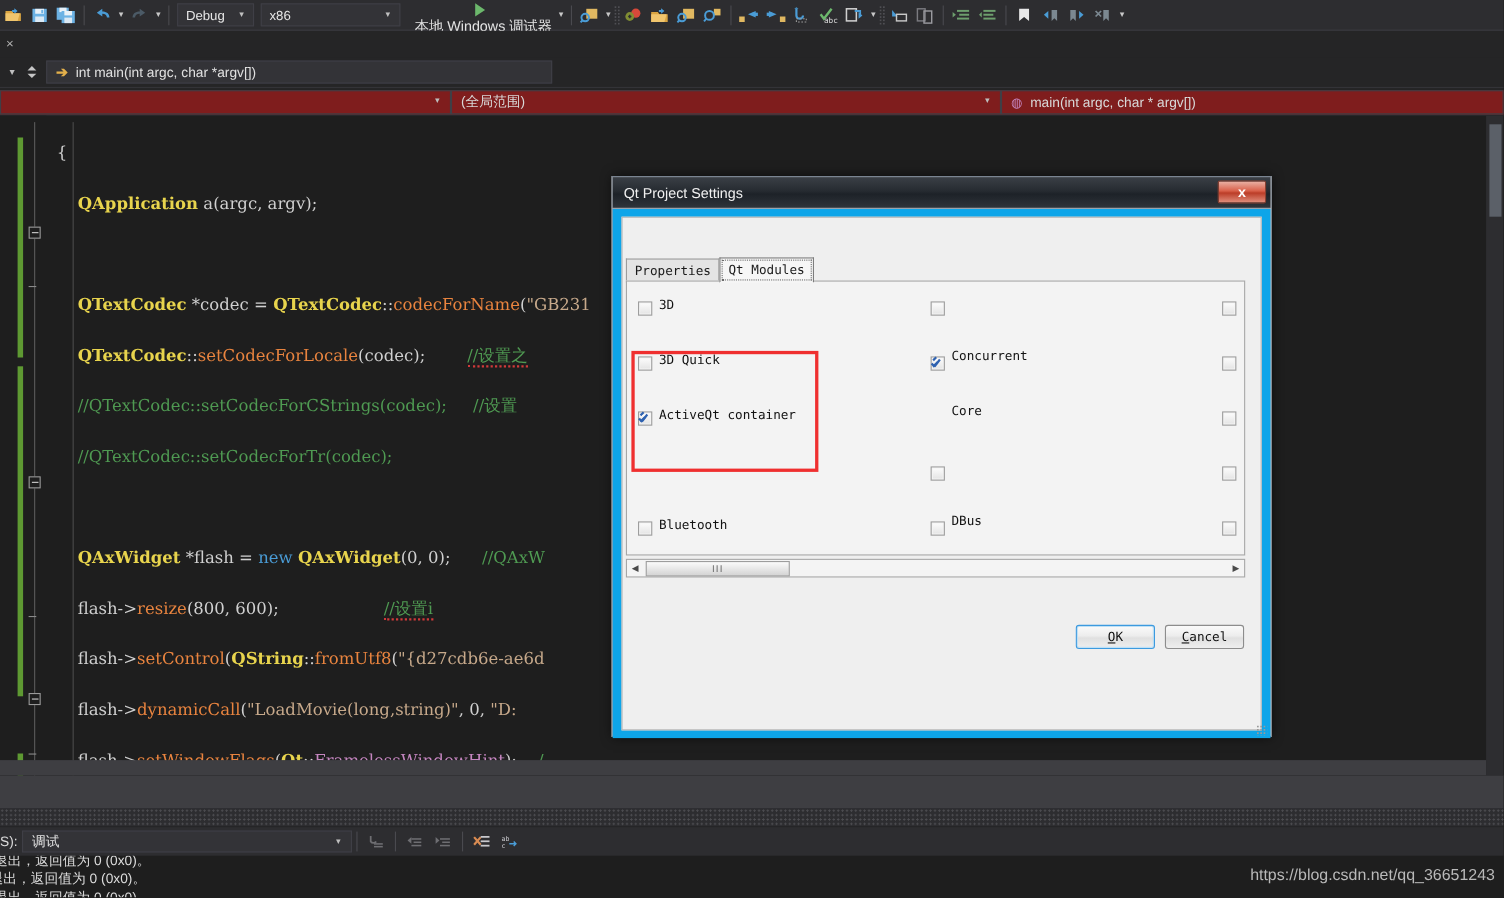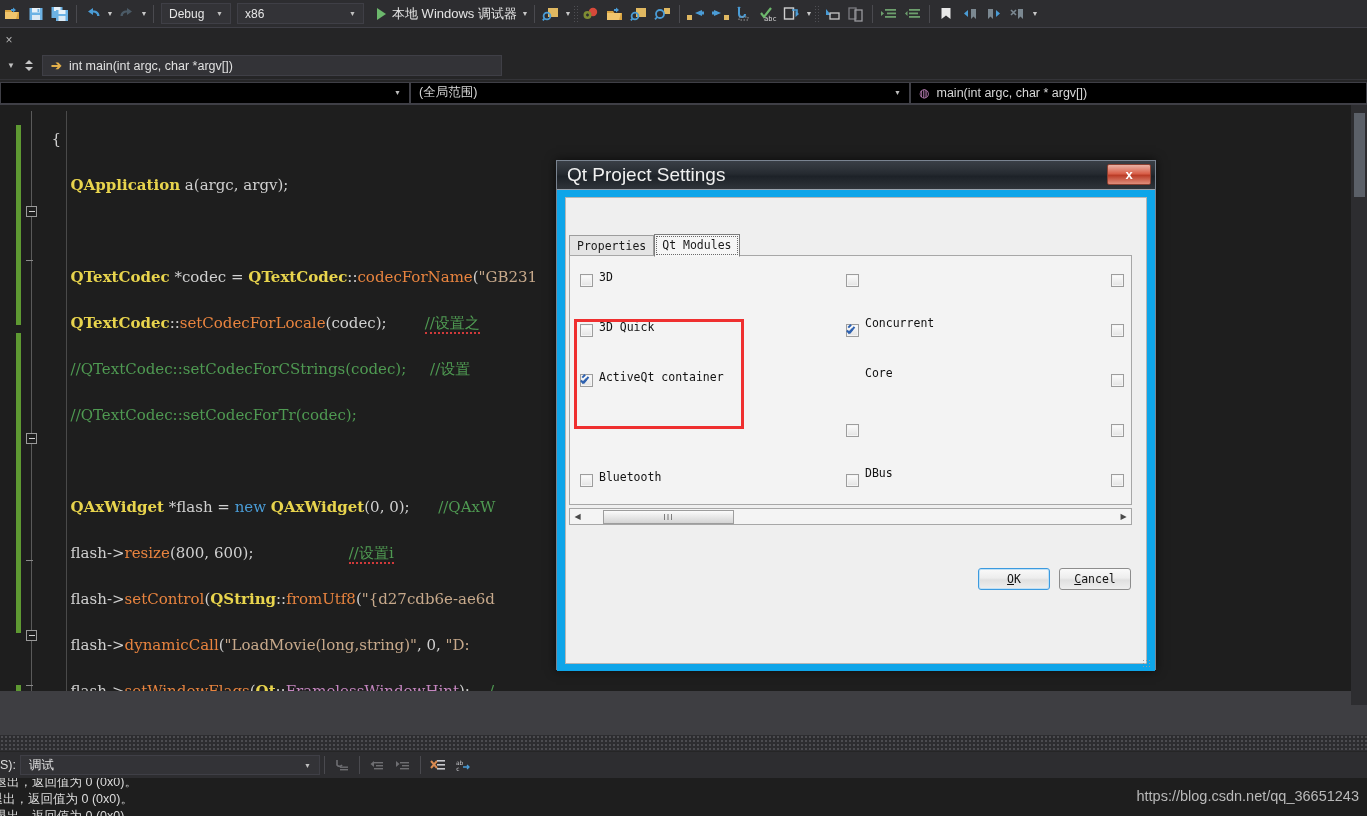--- a/index.html
+++ b/index.html
@@ -30,21 +30,21 @@
   .combo {
     height: 21px; background: #333337; border: 1px solid #3f3f46;
     color: #e6e6e6; font-size: 12px; display: flex; align-items: center;
     padding: 0 2px 0 7px; margin: 0 3px; position: relative;
   }
   .combo .cb-txt { flex: 1; white-space: nowrap; overflow: hidden; }
   .combo .cb-arrow { font-size: 7px; color: #c0c0c0; padding: 0 5px; }
   .combo-debug { width: 70px; }
   .combo-plat  { width: 127px; justify-content: space-between; }
 
-  .run-btn { display:flex; align-items:center; height:22px; padding:0 3px 0 6px; margin-left:4px;}
+  .run-btn { display:flex; align-items:center; height:22px; padding:0 3px 0 6px; margin-left:4px;flex-direction:column;}
   .run-tri { width:0;height:0;border-left:9px solid #6cb86c;border-top:6px solid transparent;
              border-bottom:6px solid transparent; margin-right:6px;}
   .run-txt { color:#e4e4e4; font-size:13px; white-space:nowrap;}
 
   
   .tabstrip {
     position: absolute; left: 0; top: 28px; width: 1367px; height: 24px;
     background: #252526; display: flex; align-items: stretch;
   }
   .tab-close { width: 18px; display:flex; align-items:center; justify-content:center;
@@ -72,21 +72,21 @@
     height: 21px; background: #333337; border:1px solid #3f3f46; margin-left:6px;
     display:flex; align-items:center; padding:0 8px; color:#e0e0e0; font-size:12.5px;
   }
   .nb-arrow-icon { color:#e3b04b; font-size:13px; margin-right:7px; font-weight:bold; }
 
   .navbar2 {
     position: absolute; left:0; top:81px; width:1367px; height:24px;
     background:#252526; display:flex; align-items:center;
     border-bottom:1px solid #3f3f46;
   }
-  .nb2-box { height:22px; background:#000000; border:1px solid #3f3f46;
+  .nb2-box { height:22px; background:#7f1d1d; border:1px solid #3f3f46;
              display:flex; align-items:center; color:#d8d8d8; font-size:12.5px;
              padding:0 2px 0 8px; }
   .nb2-box .arr { font-size:7px; color:#bdbdbd; padding:0 6px 0 4px; margin-left:auto;}
   .nb2-a { width: 410px; }
   .nb2-b { width: 500px; }
   .nb2-c { flex:1; }
   .method-ico { color:#c586c0; font-size:12px; margin-right:7px; }
 
   
   .editor {
@@ -154,21 +154,21 @@
     background:#efefef;
     border:1px solid #7a8491;
     box-shadow: 0 0 10px rgba(0,0,0,.65);
   }
   .dlg-titlebar {
     height:29px; width:100%;
     background: linear-gradient(to bottom,#3a3f46 0%, #262b31 45%, #1d2228 55%, #2f343a 100%);
     display:flex; align-items:center; position:relative;
     border-bottom:1px solid #9aa3ad;
   }
-  .dlg-title { color:#f0f0f0; font-size:19px; padding-left:10px;
+  .dlg-title { color:#f0f0f0; font-size:13px; padding-left:10px;
                font-family:"Liberation Sans",sans-serif; }
   .dlg-close {
     position:absolute; right:4px; top:3px; width:44px; height:21px;
     background: linear-gradient(to bottom,#e9b1a4 0%, #d9604a 45%, #bb3d28 55%, #e08d7b 100%);
     border:1px solid #8a4031; border-radius:2px;
     color:#fff; font-size:13px; font-weight:bold;
     display:flex; align-items:center; justify-content:center;
   }
   .dlg-body { position:absolute; left:0; top:29px; width:100%; height:481px;
               background:#0ea5e9; }
@@ -220,21 +220,21 @@
     position:absolute; left:573px; top:316px; width:170px; height:110px;
     border:3px solid #ef2f2f; pointer-events:none;
   }
 
   .hscrollbar {
     position:absolute; left:12px; top:318px; width:563px; height:17px;
     border:1px solid #a7a7a7; background:#f4f4f4; display:flex; align-items:center;
   }
   .hs-arrow { width:15px; height:15px; display:flex; align-items:center;
               justify-content:center; font-size:8px; color:#4a4a4a; }
-  .hs-thumb { width:131px; height:14px; margin-left:18px;
+  .hs-thumb { width:131px; height:14px; margin-left:2px;
               background:linear-gradient(to bottom,#fbfbfb,#d4d4d4);
               border:1px solid #9d9d9d; display:flex; align-items:center;
               justify-content:center; color:#6b6b6b; font-size:9px; letter-spacing:1px;}
 
   .dlg-btn {
     position:absolute; top:378px; width:72px; height:22px;
     font-family:"DejaVu Sans Mono", monospace; font-size:11.5px; color:#111;
     background: linear-gradient(to bottom,#fafafa 0%,#ededed 45%,#e0e0e0 55%,#eeeeee 100%);
     border:1px solid #8d8d8d; border-radius:3px;
     display:flex; align-items:center; justify-content:center;

